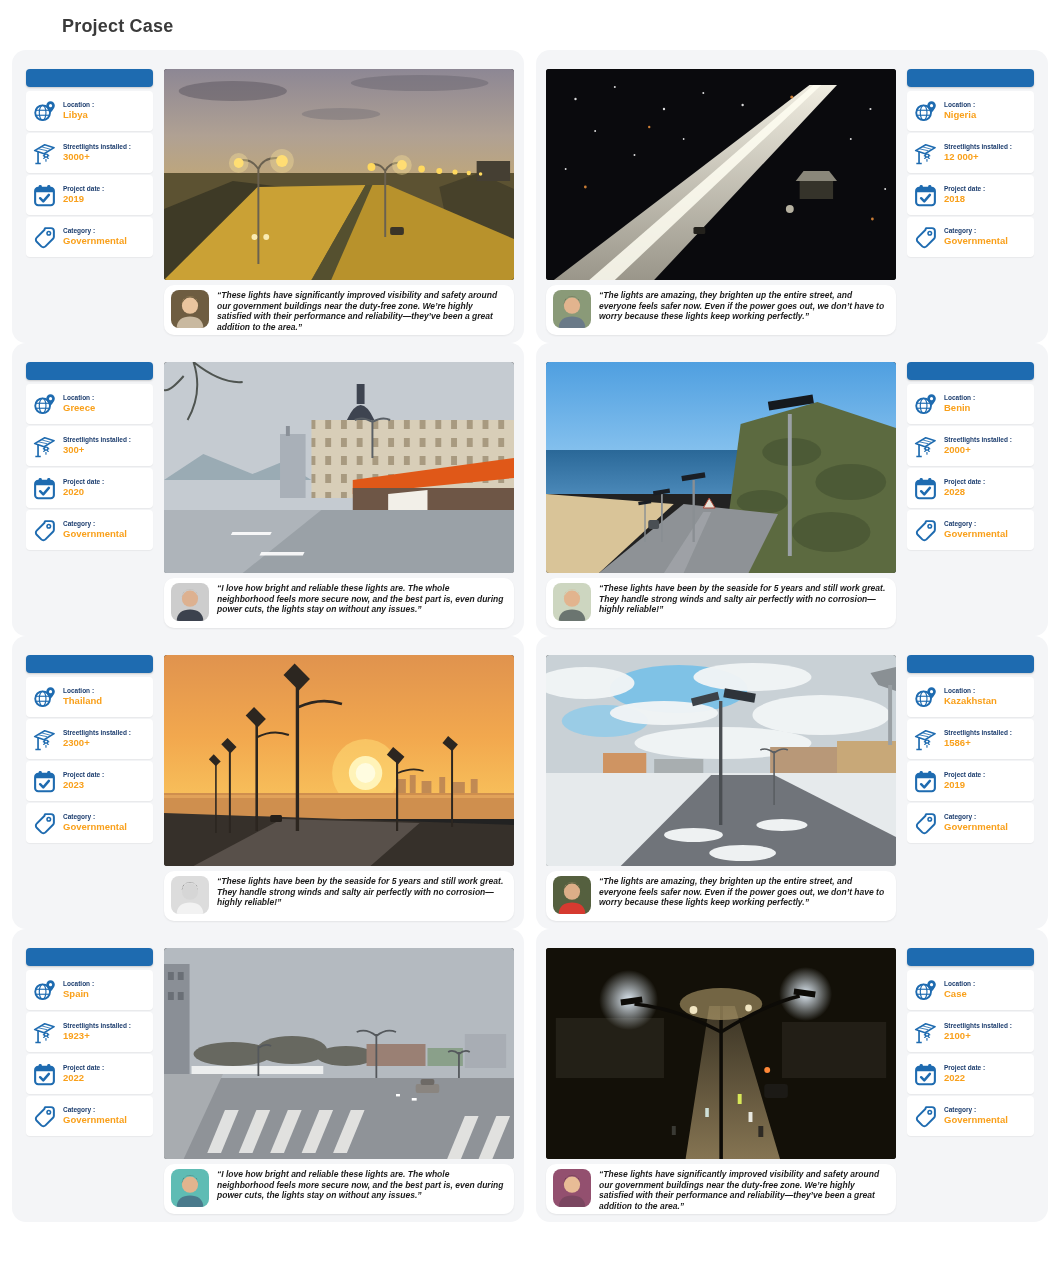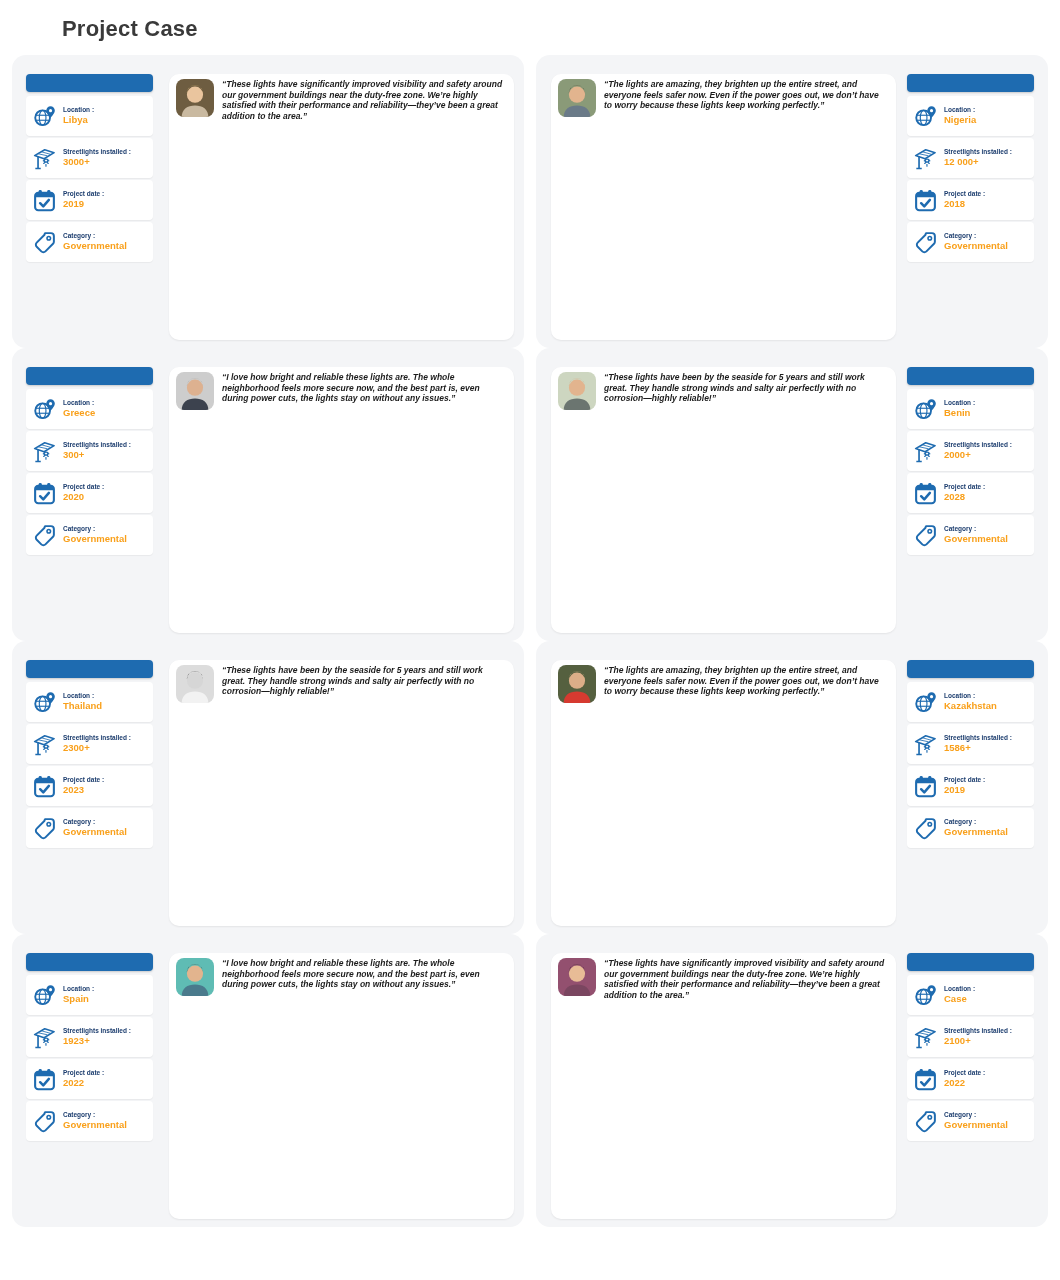--- a/index.html
+++ b/index.html
@@ -1,30 +1,30 @@
 <!DOCTYPE html>
 <html><head>
 <meta charset="utf-8">
 <style>
   html,body{margin:0;padding:0;background:#ffffff;}
   body{width:1060px;height:1280px;font-family:"Liberation Sans",sans-serif;overflow:hidden;}
-  .page-title{margin:0;padding:16px 0 13px 62px;font-size:22px;font-weight:800;color:#3a3a3a;letter-spacing:.2px;}
+  .page-title{margin:0;padding:16px 0 13px 62px;font-size:18px;font-weight:800;color:#3a3a3a;letter-spacing:.2px;}
   .rows{display:flex;flex-direction:column;padding:0 12px;}
   .row{display:flex;gap:12px;}
   .card{flex:1;background:#f4f5f7;border-radius:14px;height:293px;box-sizing:border-box;display:flex;gap:11px;padding:19px 10px 8px 14px;}
   .card.mirror{flex-direction:row-reverse;padding:19px 14px 8px 10px;justify-content:center;}
   .sidebar{width:127px;flex:none;display:flex;flex-direction:column;}
   .sb-header{height:18px;background:#1e6bb0;border-radius:4px;margin-bottom:4px;box-shadow:0 1px 2px rgba(0,0,0,.18);}
   .sb-item{background:#fff;border-radius:4px;height:40px;margin-bottom:2px;display:flex;align-items:center;padding:0 3px 0 6px;box-sizing:border-box;gap:6px;box-shadow:0 1px 1px rgba(0,0,0,.05);}
   .sb-icon{width:25px;height:25px;flex:none;color:#1e6bb0;}
   .sb-icon svg{width:100%;height:100%;display:block;}
   .sb-txt{display:flex;flex-direction:column;line-height:1.12;min-width:0;}
   .sb-lbl{font-size:6.5px;font-weight:bold;color:#1c3d6e;}
   .sb-val{font-size:9.5px;font-weight:bold;color:#f9a01b;margin-top:1.5px;white-space:nowrap;}
-  .main{flex:1;display:flex;flex-direction:row;gap:5px;min-width:0;}
+  .main{flex:1;display:flex;flex-direction:column;gap:5px;min-width:0;}
   .photo{height:211px;border-radius:3px;overflow:hidden;position:relative;flex:none;background:#222;}
   .photo>svg{position:absolute;left:0;top:0;width:100%;height:100%;display:block;}
   .quote{flex:1;background:#fff;border-radius:10px;padding:5px 10px 5px 7px;display:flex;gap:8px;align-items:flex-start;box-shadow:0 1px 2px rgba(0,0,0,.07);min-height:0;}
   .avatar{width:38px;height:38px;border-radius:8px;overflow:hidden;flex:none;display:block;}
   .avatar svg{width:100%;height:100%;display:block;}
   .qtext{margin:0;font-size:8.5px;line-height:1.24;font-weight:bold;font-style:italic;color:#1b1b1b;}
   
   .av-libya{--av-bg:#6e5d41;--av-hair:#d9b873;--av-face:#eac59e;--av-shirt:#c9b9a0;}
   .av-nigeria{--av-bg:#8a9a78;--av-hair:#4a3b2a;--av-face:#e2b48e;--av-shirt:#6a7a88;}
   .av-greece{--av-bg:#cdcdcd;--av-hair:#a8a49c;--av-face:#ddb190;--av-shirt:#3c424e;}

